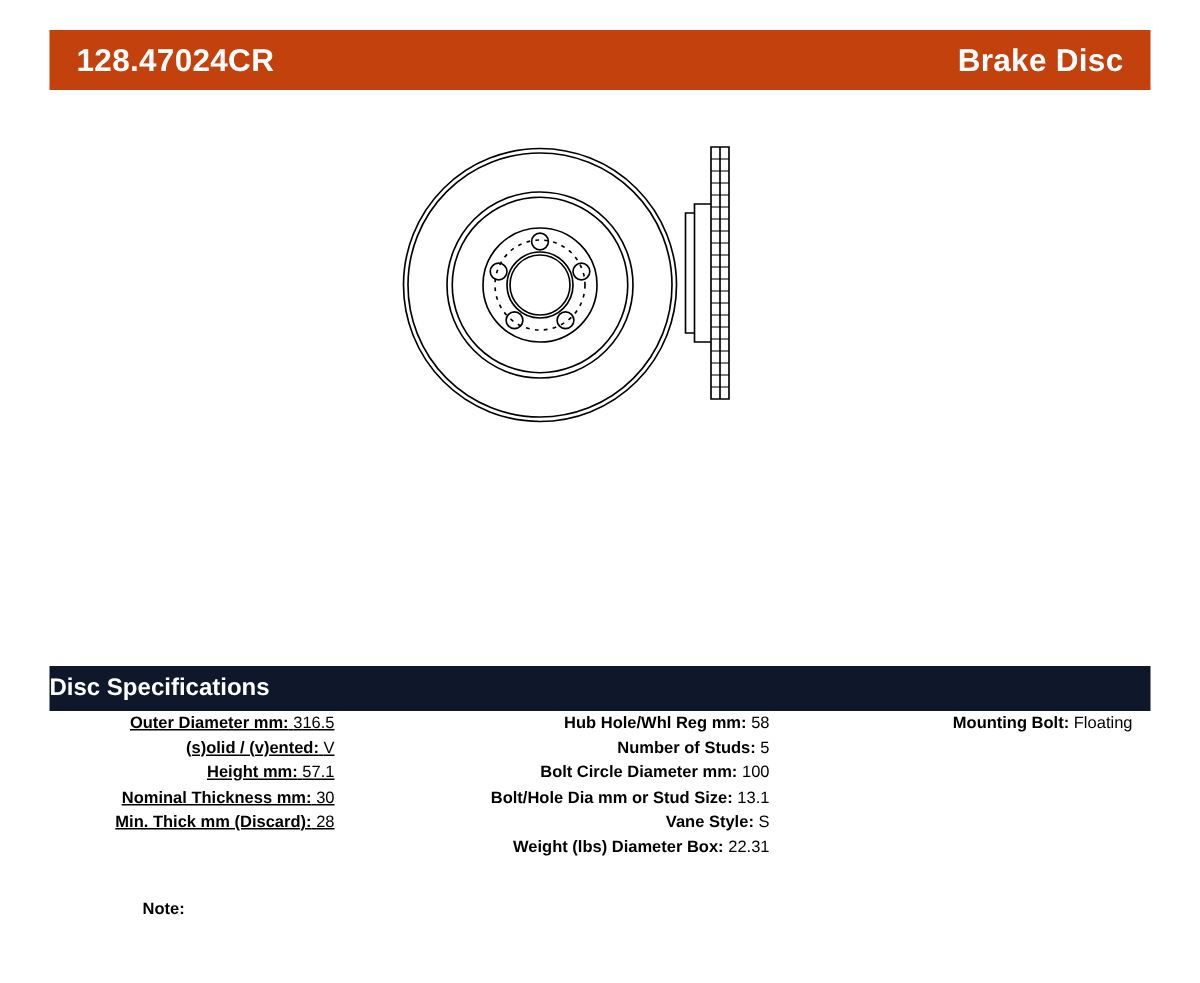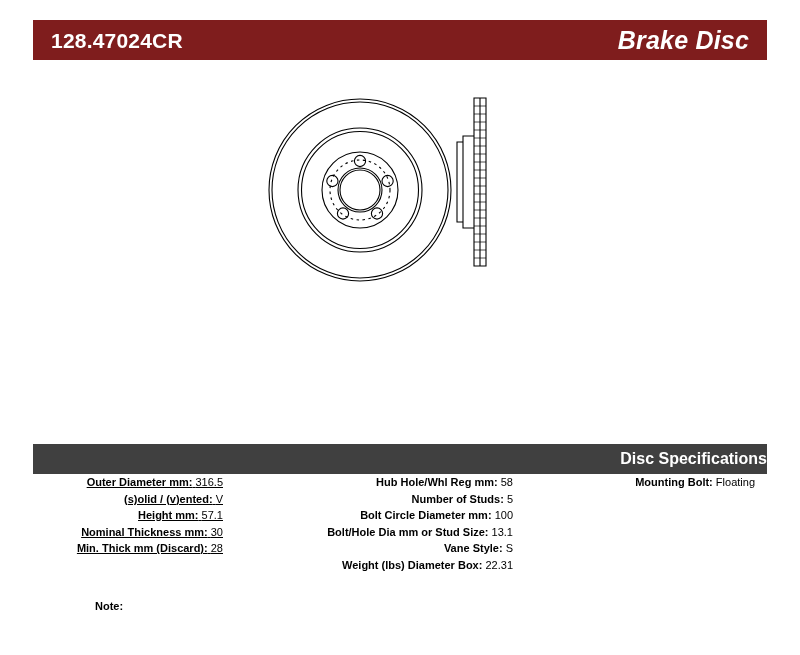--- a/index.html
+++ b/index.html
@@ -16,63 +16,62 @@
     overflow: hidden;
   }
 
   
   .header-bar {
     position: absolute;
     left: 33px;
     top: 20px;
     width: 734px;
     height: 40px;
-    background: #7f1d1d;
+    background: #c2410c;
     display: flex;
     align-items: center;
     justify-content: space-between;
     box-sizing: border-box;
     padding: 15px 18px;
   }
   .header-part-number {
     color: #ffffff;
     font-size: 21px;
     font-weight: bold;
     letter-spacing: 0.2px;
     line-height: 1;
   }
   .header-title {
     color: #ffffff;
-    font-size: 25px;
+    font-size: 21px;
     font-weight: bold;
     letter-spacing: 0.2px;
     line-height: 1;
-    font-style: italic;
   }
 
   
   .drawing-area {
     position: absolute;
     left: 260px;
     top: 80px;
     width: 290px;
     height: 220px;
   }
 
   
   .spec-header {
     position: absolute;
     left: 33px;
     top: 444px;
     width: 734px;
     height: 30px;
-    background: #404040;
+    background: #0f172a;
     display: flex;
     align-items: center;
-    justify-content: flex-end;
+    justify-content: flex-start;
   }
   .spec-header-text {
     color: #ffffff;
     font-size: 16px;
     font-weight: bold;
   }
 
   .spec-columns {
     position: absolute;
     left: 33px;

